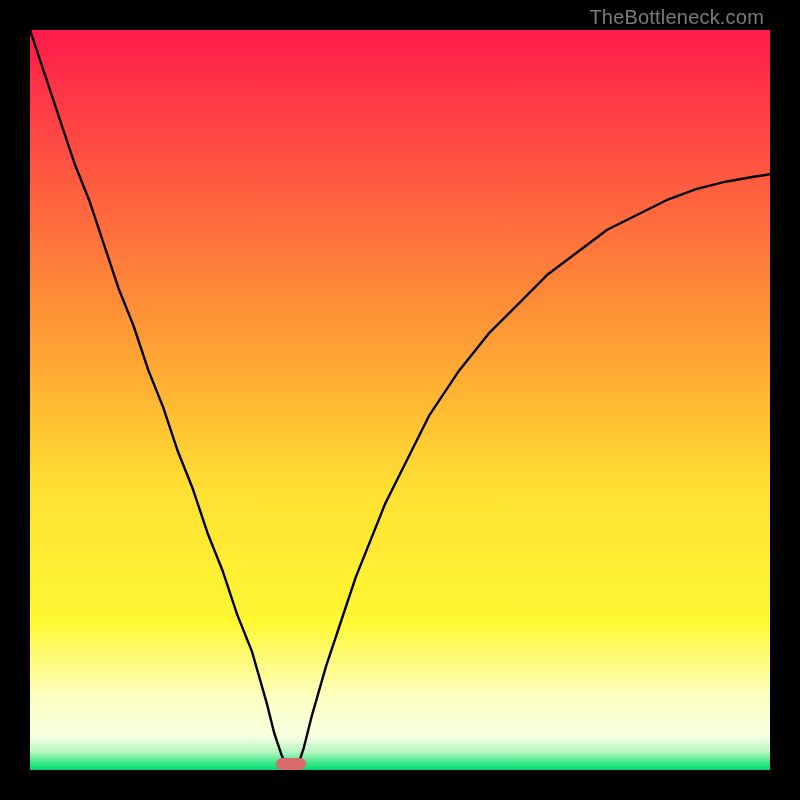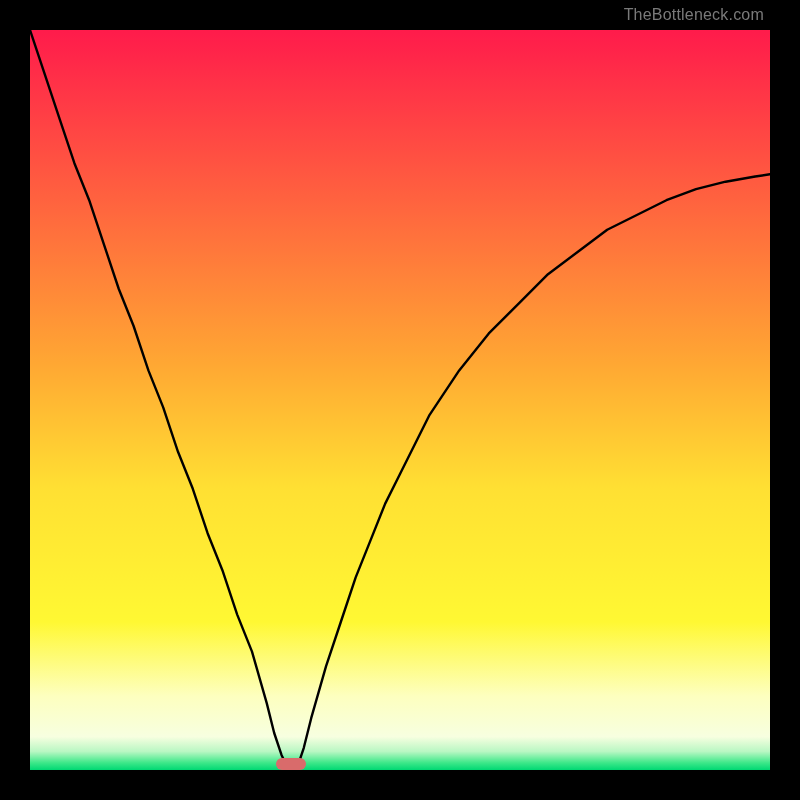--- a/index.html
+++ b/index.html
@@ -27,21 +27,21 @@
   .curve-svg {
     position: absolute;
     left: 0; top: 0;
     width: 100%; height: 100%;
   }
   .watermark {
     position: absolute;
     top: 6px;
     right: 36px;
     color: #7a7a7a;
-    font-size: 16px;
+    font-size: 20px;
     letter-spacing: 0.2px;
     user-select: none;
   }
   .marker {
     position: absolute;
     background: #d96b6b;
     border-radius: 6px;
   }
 </style>
 </head>

